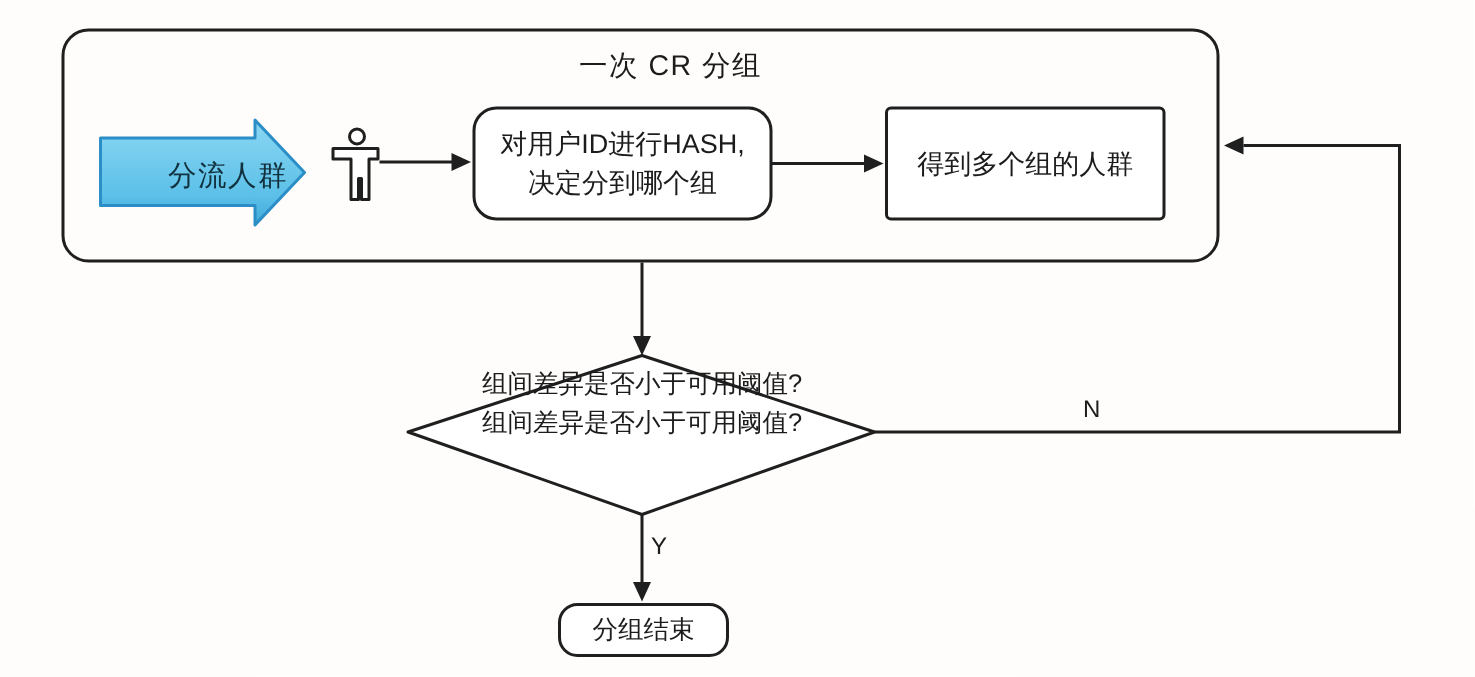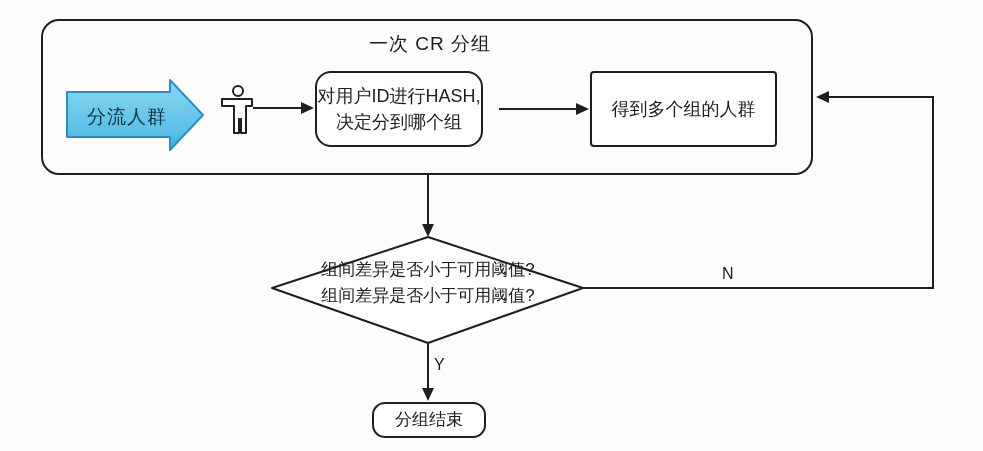--- a/index.html
+++ b/index.html
@@ -31,41 +31,41 @@
     width:772px; height:156px;
     box-sizing:border-box;
     border:2.5px solid #1f1f1f;
     border-radius:18px;
     background:transparent;
   }
   .container-title {
     position:absolute;
     left:352px; top:31px;
     width:156px;
-    text-align:center;
+    text-align:right;
     font-size:19px;
     letter-spacing:1px;
   }
-  .hash-box   { left:315px; top:71px;  width:168px; height:76px; border-radius:16px; font-size:18px; }
+  .hash-box   { left:315px; top:71px;  width:200px; height:76px; border-radius:16px; font-size:18px; }
   .result-box { left:590px; top:71px;  width:187px; height:76px; border-radius:4px; font-size:18px; }
   .end-box    { left:372px; top:402px; width:114px; height:36px; border-radius:13px; font-size:17px; }
 
   .diamond-text {
     position:absolute;
-    left:280px; top:257px;
+    left:280px; top:243px;
     width:296px;
     text-align:center;
     font-size:17px;
     line-height:26px;
   }
   .flow-arrow-label {
     position:absolute;
-    left:75px; top:104px;
+    left:88px; top:104px;
     width:104px;
-    text-align:center;
+    text-align:right;
     font-size:19px;
     color:#12313f;
     letter-spacing:1px;
   }
   .edge-label {
     position:absolute;
     font-size:16px;
   }
   .label-n { left:722px; top:265px; }
   .label-y { left:434px; top:356px; }

